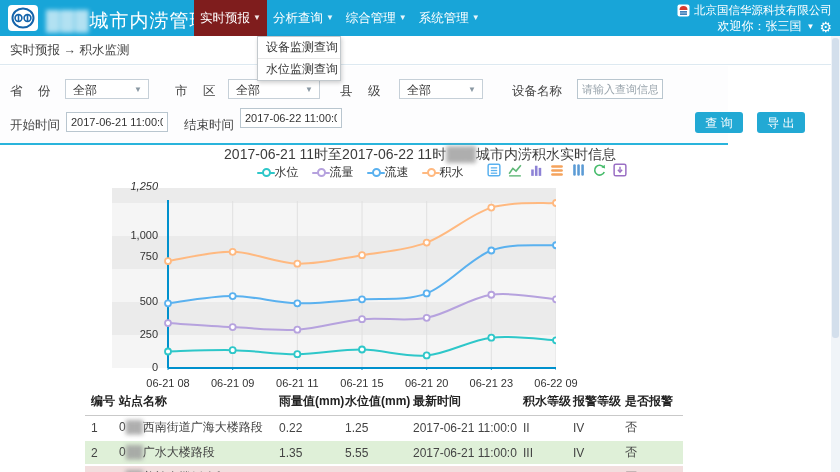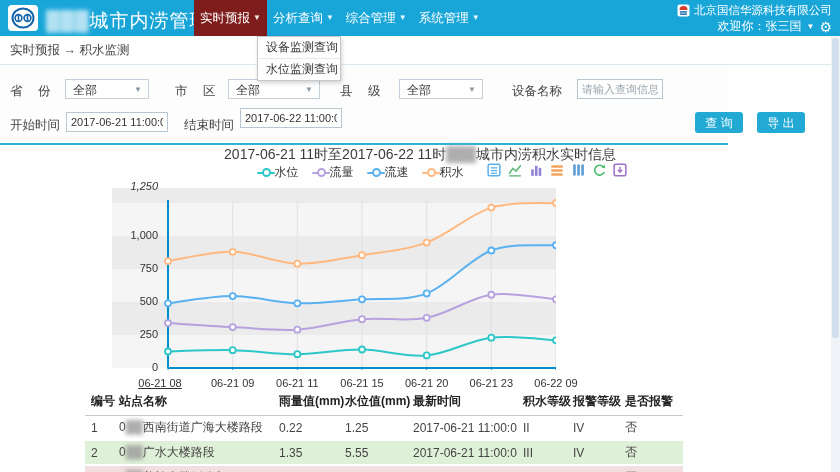--- a/index.html
+++ b/index.html
@@ -261,26 +261,26 @@
         <circle cx="185.33333333333334" cy="75.72" r="3" fill="#fff" stroke="#ffb980" stroke-width="1.8"></circle>
         <circle cx="250" cy="67.13999999999999" r="3" fill="#fff" stroke="#ffb980" stroke-width="1.8"></circle>
         <circle cx="314.6666666666667" cy="54.599999999999994" r="3" fill="#fff" stroke="#ffb980" stroke-width="1.8"></circle>
         <circle cx="379.3333333333333" cy="19.620000000000005" r="3" fill="#fff" stroke="#ffb980" stroke-width="1.8"></circle>
         <circle cx="444" cy="15" r="3" fill="#fff" stroke="#ffb980" stroke-width="1.8"></circle>
       </svg></div>
   <div id="ylabs">
       <div class="ylab abs" style="top: 361px;">0</div>
       <div class="ylab abs" style="top: 328px;">250</div>
       <div class="ylab abs" style="top: 295px;">500</div>
-      <div class="ylab abs" style="top: 262px; text-align: right;">750</div>
+      <div class="ylab abs" style="top: 250px; text-align: right;">750</div>
       <div class="ylab abs" style="top: 229px;">1,000</div>
       <div class="ylab abs" style="top: 180px; font-style: italic;">1,250</div>
     </div>
   <div id="xlabs">
-      <div class="xlab abs" style="left: 128px; text-decoration: underline;">06-21 08</div>
+      <div class="xlab abs" style="left: 136px;">06-21 08</div>
       <div class="xlab abs" style="left: 200.667px;">06-21 09</div>
       <div class="xlab abs" style="left: 265.333px;">06-21 11</div>
       <div class="xlab abs" style="left: 330px;">06-21 15</div>
       <div class="xlab abs" style="left: 394.667px;">06-21 20</div>
       <div class="xlab abs" style="left: 459.333px;">06-21 23</div>
       <div class="xlab abs" style="left: 524px;">06-22 09</div>
     </div>
 
   <div class="tbl-wrap">
     <table class="data">

